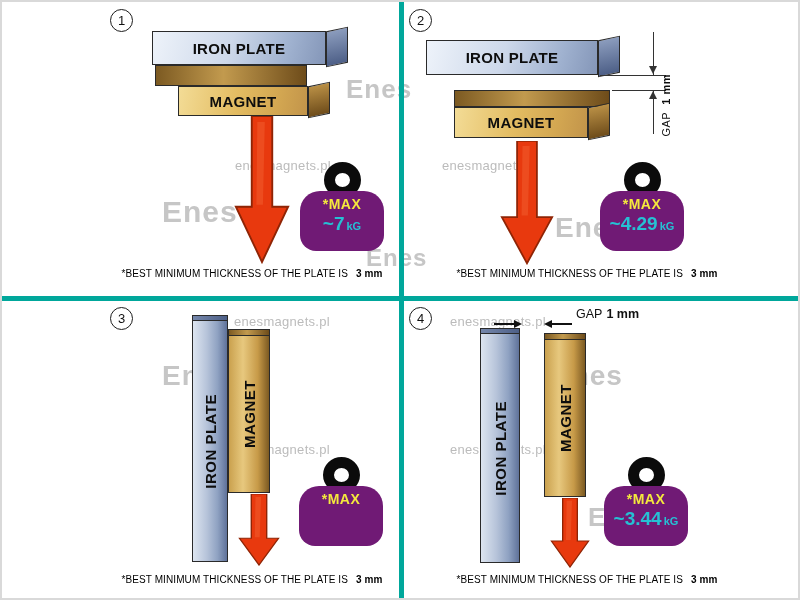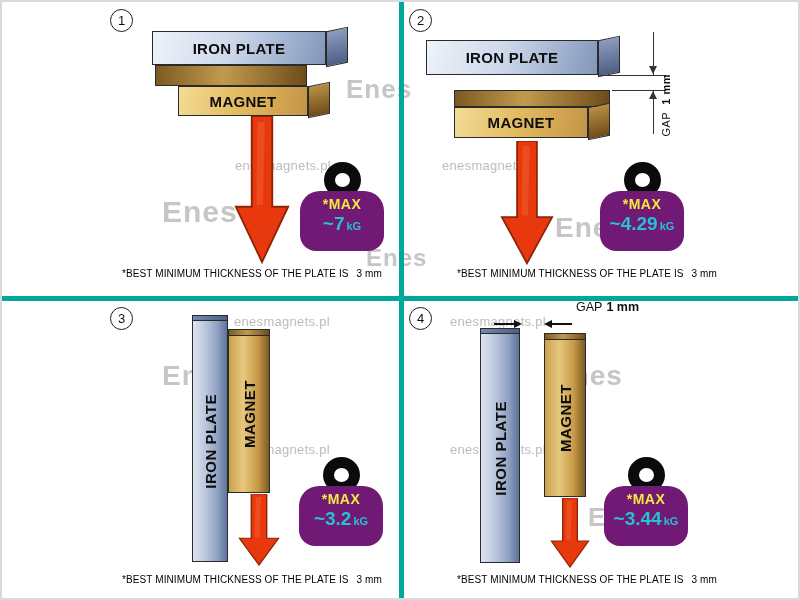--- a/index.html
+++ b/index.html
@@ -36,21 +36,21 @@
   .arrow svg{display:block;width:100%;height:100%;}
 
   .weight{position:absolute;width:84px;text-align:center;z-index:3;}
   .w-ring{width:15px;height:14px;border:11px solid #0b0b0b;border-radius:50%;margin:0 auto;background:#fff;}
   .w-body{margin-top:-7px;background:#701a75;border-radius:20px 20px 16px 16px;height:60px;padding-top:5px;box-sizing:border-box;}
   .w-max{color:#f4e93d;font-weight:700;font-size:14px;letter-spacing:0.5px;}
   .w-val{color:#25c1d4;font-weight:700;font-size:19px;line-height:1.25;}
   .w-unit{font-size:11px;margin-left:2px;}
 
   .caption{position:absolute;font-size:10px;color:#000;text-align:center;z-index:3;letter-spacing:0.1px;white-space:nowrap;}
-  .cap-bold{font-weight:400;margin-left:8px;}
+  .cap-bold{font-weight:700;margin-left:8px;}
 
   .wm-site{position:absolute;color:rgba(150,150,150,0.65);font-size:13px;z-index:1;letter-spacing:0.3px;}
   .wm-logo{position:absolute;color:#c6c6c6;font-weight:600;letter-spacing:1px;z-index:1;text-align:right;}
 
   .dimline{position:absolute;background:#333;z-index:3;}
   .tri{position:absolute;width:0;height:0;z-index:3;}
   .tri-down{border-left:4px solid transparent;border-right:4px solid transparent;border-top:8px solid #333;}
   .tri-up{border-left:4px solid transparent;border-right:4px solid transparent;border-bottom:8px solid #333;}
   .tri-right{border-top:4px solid transparent;border-bottom:4px solid transparent;border-left:8px solid #111;}
   .tri-left{border-top:4px solid transparent;border-bottom:4px solid transparent;border-right:8px solid #111;}
@@ -171,31 +171,30 @@
     <svg viewBox="0 0 60 150" preserveAspectRatio="none">
       <polygon points="19,0 41,0 41,92 58,92 30,148 2,92 19,92" fill="#e8390e" stroke="#8f2405" stroke-width="2"></polygon>
       <polygon points="25,6 33,6 31,90 24,90" fill="#f2602f" opacity="0.5"></polygon>
     </svg>
   </div>
 
   <div class="weight" style="left:297px;top:455px">
     <div class="w-ring"></div>
     <div class="w-body">
       <div class="w-max">*MAX</div>
-      <div class="w-val"><span>~3.2</span><span class="w-unit">kG</span></div>
     </div>
   </div>
 
   <div class="caption" style="left:100px;top:572px;width:300px">
     <span>*BEST MINIMUM THICKNESS OF THE PLATE IS</span><span class="cap-bold">3 mm</span>
   </div>
 
   <div class="numcircle" style="left:407px;top:305px">4</div>
 
-  <div class="gap-h" style="left:574px;top:298px">
+  <div class="gap-h" style="left:574px;top:305px">
     <span>GAP</span><span class="gap-bold">1 mm</span>
   </div>
   <div class="dimline" style="left:492px;top:321px;width:26px;height:2px;background:#111"></div>
   <div class="tri tri-right" style="left:512px;top:318px"></div>
   <div class="dimline" style="left:544px;top:321px;width:26px;height:2px;background:#111"></div>
   <div class="tri tri-left" style="left:542px;top:318px"></div>
 
   <div class="strip steel" style="left:478px;top:326px;width:40px;height:6px"></div>
   <div class="bar plate-v" style="left:478px;top:331px;width:40px;height:230px">
     <span class="vtext">IRON PLATE</span>

